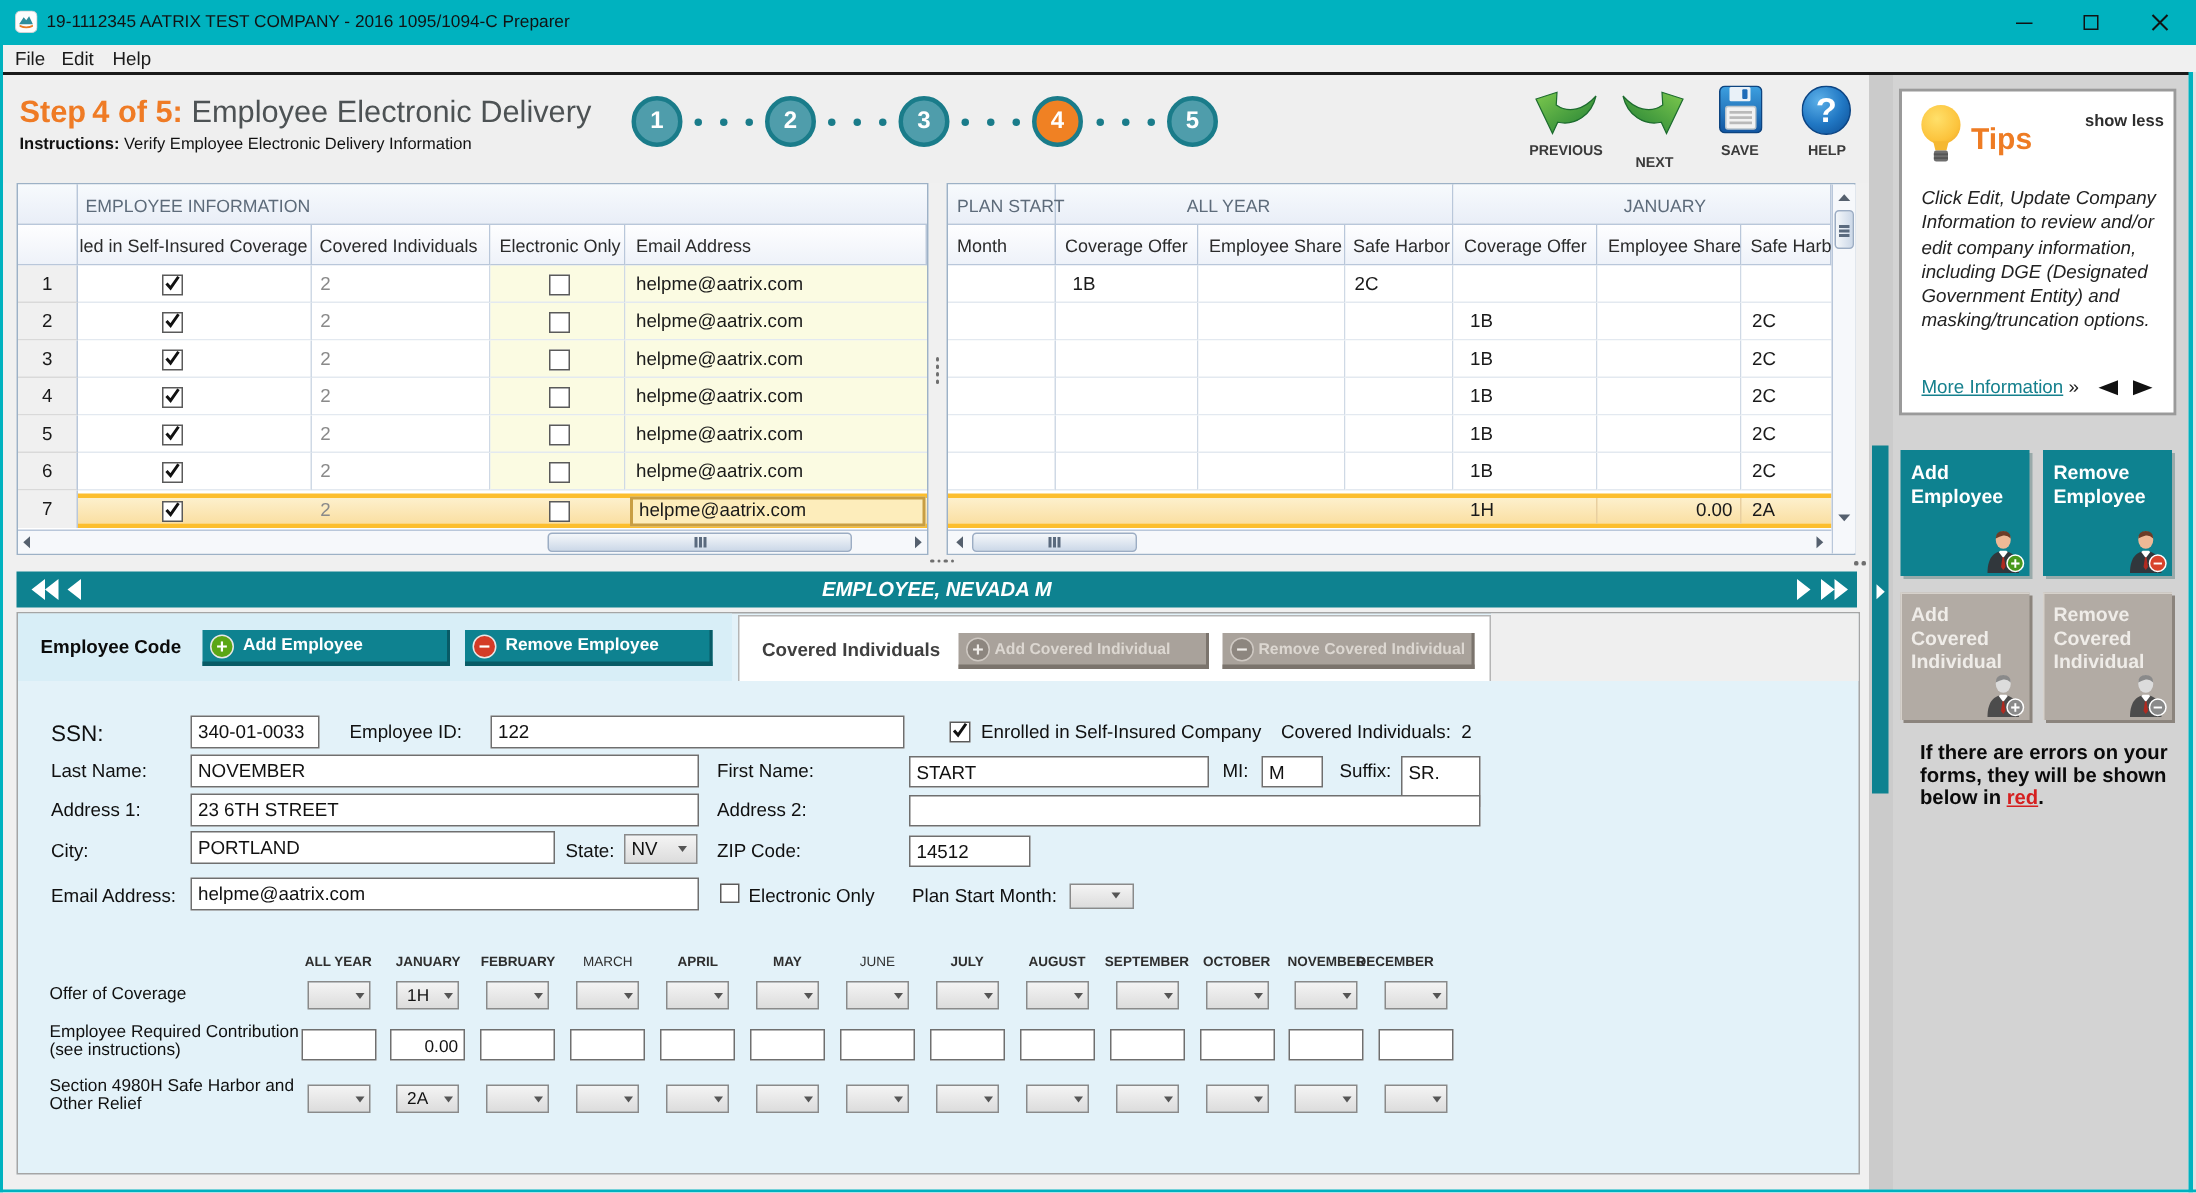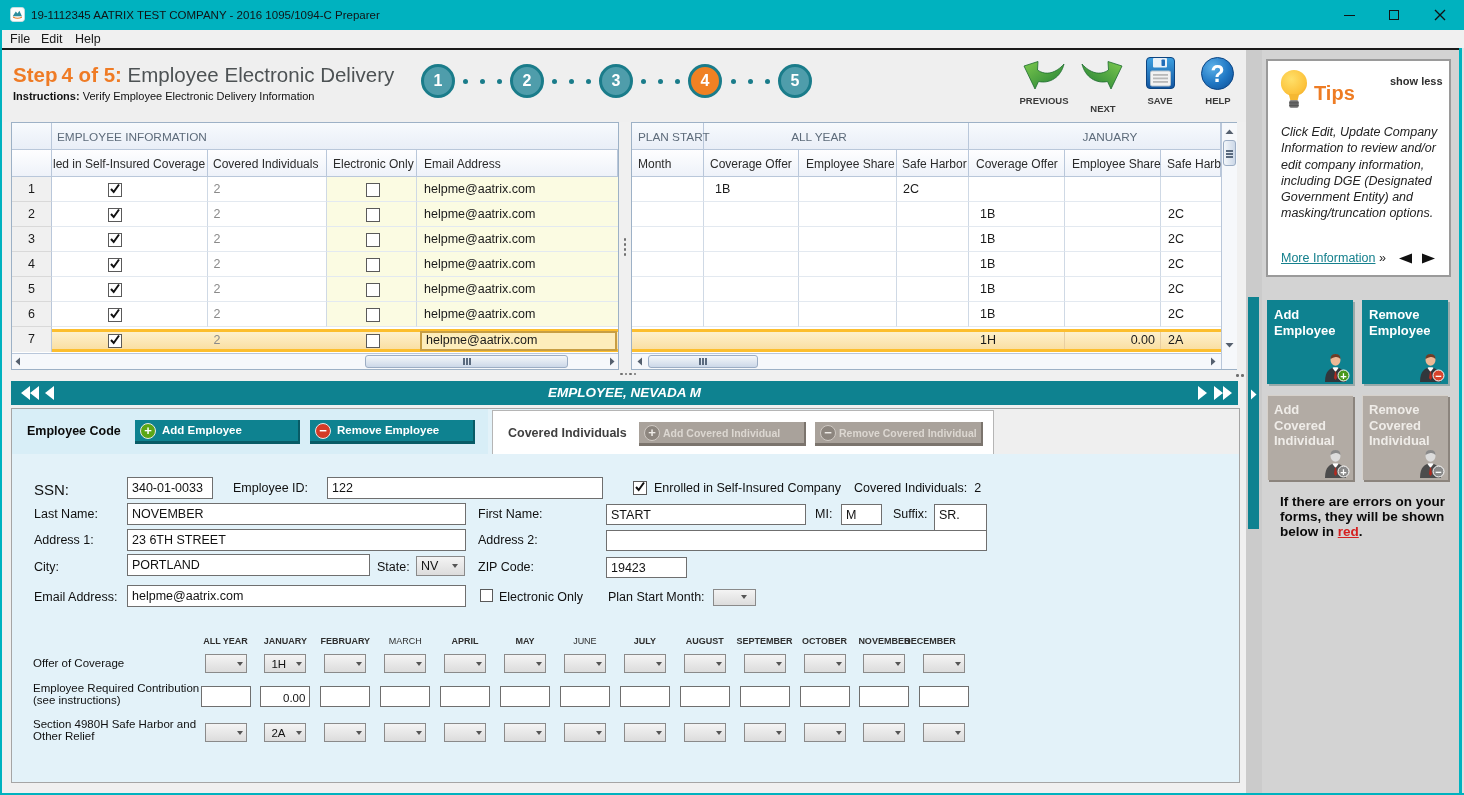--- a/index.html
+++ b/index.html
@@ -383,21 +383,21 @@
 <div class="inp" style="left:127px;top:529px;width:339px;height:22px">23 6TH STREET</div>
 <div class="tx" style="left:478px;top:533px;font-size:12.5px;color:#101010">Address 2:</div>
 <div class="inp" style="left:606px;top:530px;width:381px;height:21px"></div>
 
 <div class="tx" style="left:34px;top:560px;font-size:12.5px;color:#101010">City:</div>
 <div class="inp" style="left:127px;top:554px;width:243px;height:22px">PORTLAND</div>
 <div class="tx" style="left:377px;top:560px;font-size:12.5px;color:#101010">State:</div>
 <div class="sel" style="left:416px;top:556px;width:49px;height:20px;font-size:12.5px;color:#111;padding:2px 4px">NV</div>
 <div class="car" style="left:452px;top:564px"></div>
 <div class="tx" style="left:478px;top:560px;font-size:12.5px;color:#101010">ZIP Code:</div>
-<div class="inp" style="left:606px;top:557px;width:81px;height:21px">19423</div>
+<div class="inp" style="left:606px;top:557px;width:81px;height:21px">14512</div>
 
 <div class="tx" style="left:34px;top:590px;font-size:12.5px;color:#101010">Email Address:</div>
 <div class="inp" style="left:127px;top:585px;width:339px;height:22px">helpme@aatrix.com</div>
 <div class="cb" style="left:480px;top:589px;width:13px;height:13px"></div>
 <div class="tx" style="left:499px;top:590px;font-size:12.5px;color:#101010">Electronic Only</div>
 <div class="tx" style="left:608px;top:590px;font-size:12.5px;color:#101010">Plan Start Month:</div>
 <div class="sel" style="left:713px;top:589px;width:43px;height:17px"></div>
 <div class="car" style="left:741px;top:595px"></div>
 <div class="tx" style="left:185.5px;top:636px;width:80px;text-align:center;font-size:9px;font-weight:bold;color:#2e2e2e">ALL YEAR</div>
 <div class="tx" style="left:245.39999999999998px;top:636px;width:80px;text-align:center;font-size:9px;font-weight:bold;color:#2e2e2e">JANUARY</div>

